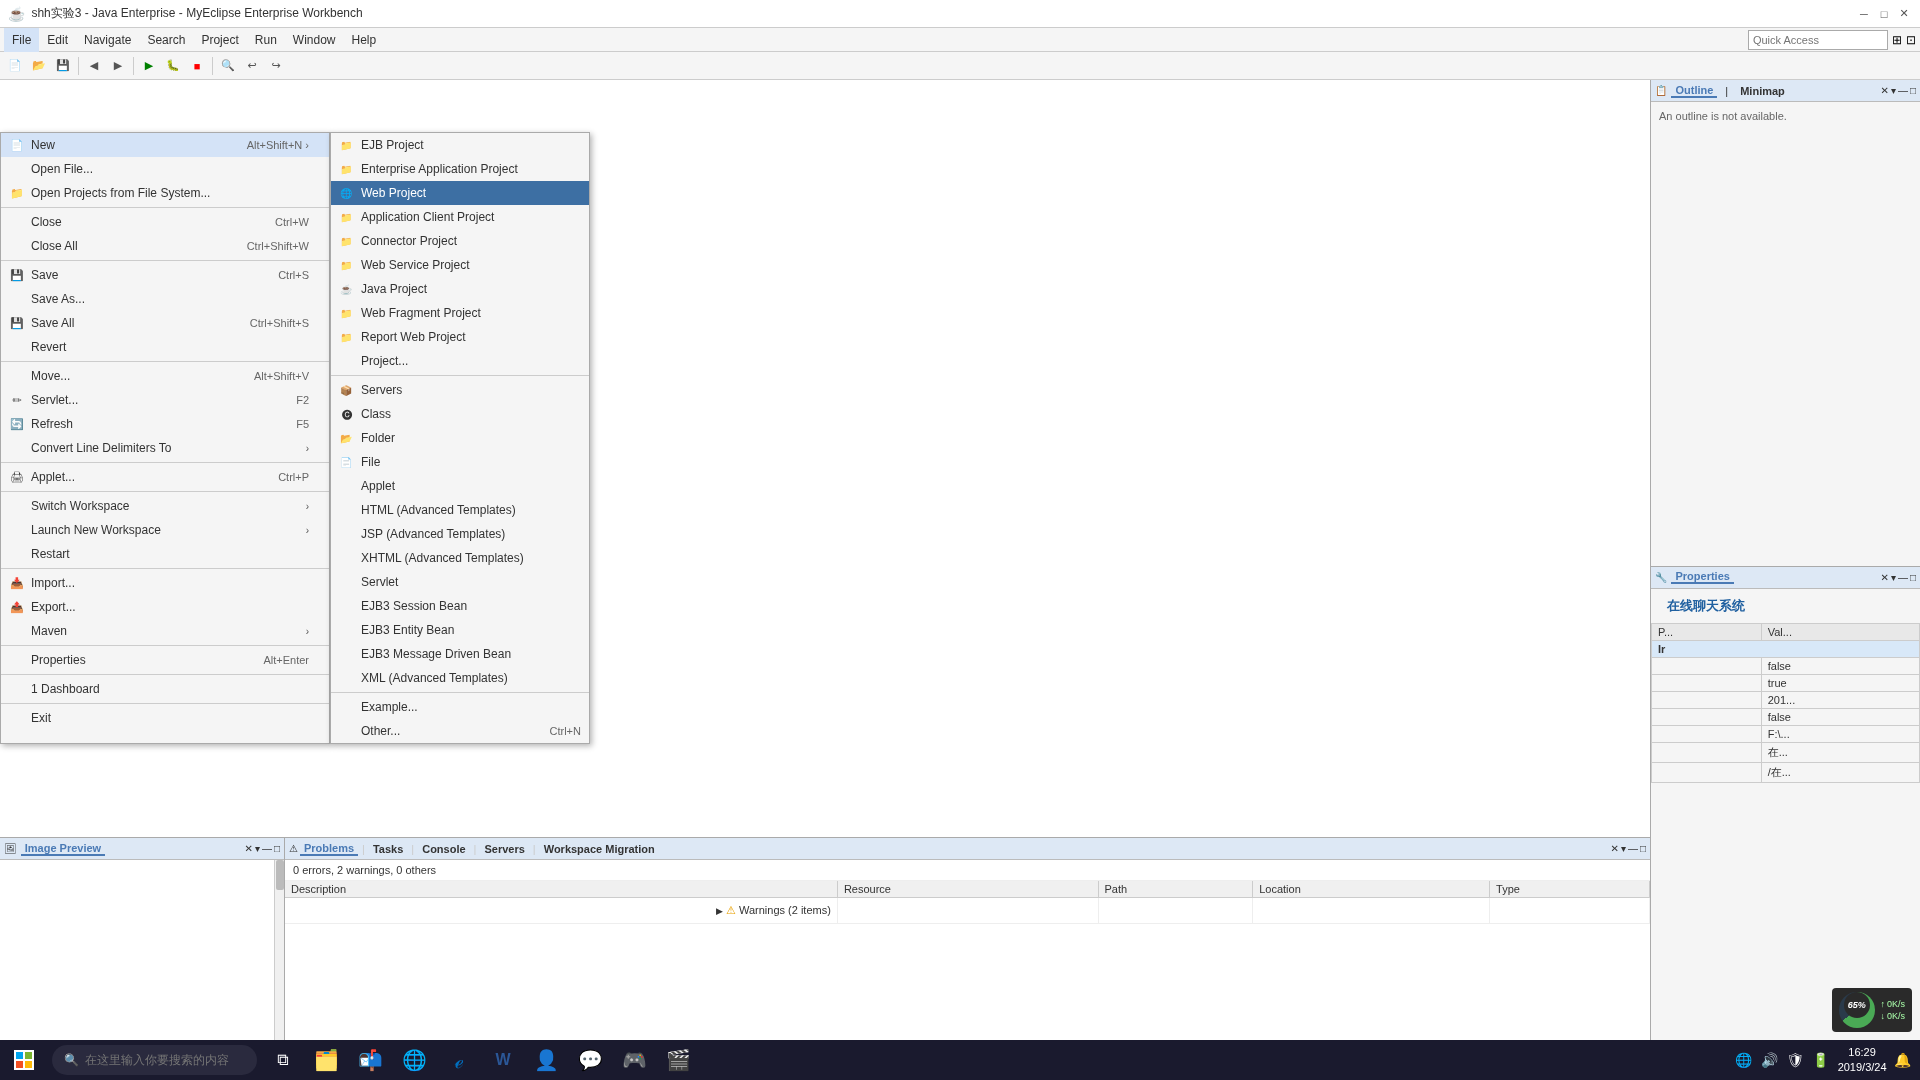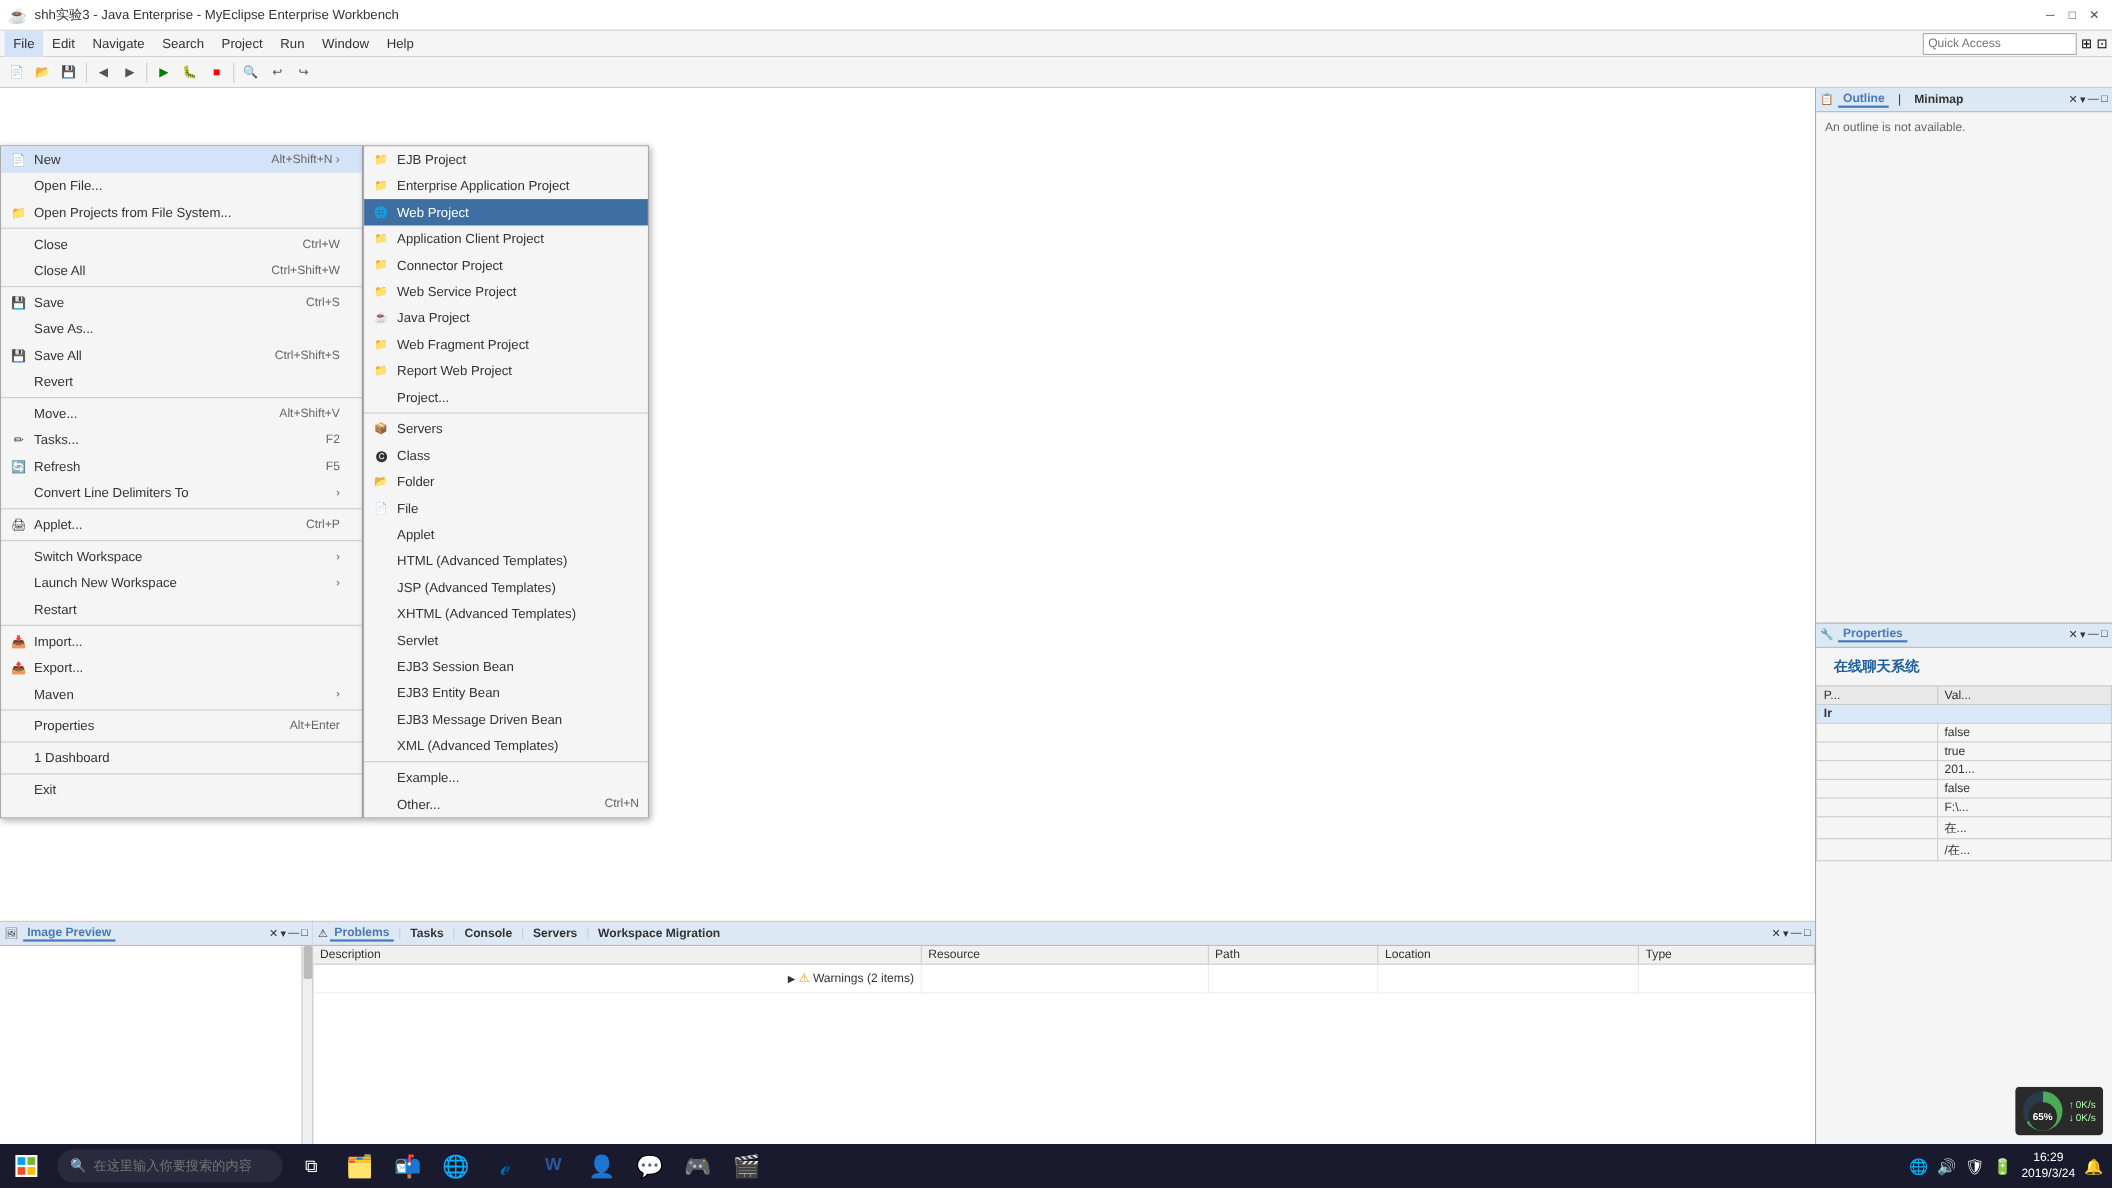--- a/index.html
+++ b/index.html
@@ -240,22 +240,23 @@
       display: flex;
       align-items: center;
       justify-content: space-around;
       padding: 4px;
       z-index: 500;
     }
     #cpu-circle {
       width: 36px; height: 36px;
       border-radius: 50%;
       background: conic-gradient(#4aaa55 0% 65%, #2a3a4a 65% 100%);
-      display: flex; align-items: flex-end; justify-content: center;
+      display: flex; align-items: flex-start; justify-content: center;
       position: relative;
+      font-style: italic;
     }
     #cpu-inner {
       width: 26px; height: 26px;
       border-radius: 50%;
       background: #2a2a2a;
       display: flex; align-items: center; justify-content: center;
       color: #fff;
       font-size: 9px;
       font-weight: bold;
     }
@@ -418,20 +419,23 @@
               <span style="margin:0 4px; color:#ccc;">|</span>
               <span class="tab-label">Servers</span>
               <span style="margin:0 4px; color:#ccc;">|</span>
               <span class="tab-label">Workspace Migration</span>
               <div style="margin-left:auto; display:flex; gap:2px;">
                 <span style="font-size:10px; cursor:pointer;">✕</span>
                 <span style="font-size:10px; cursor:pointer;">▾</span>
                 <span style="font-size:10px; cursor:pointer;">—</span>
                 <span style="font-size:10px; cursor:pointer;">□</span>
               </div>
+            </div>
+            <div id="problems-info">
+              <span>0 errors, 2 warnings, 0 others</span>
             </div>
             <table id="problems-table">
               <thead>
                 <tr>
                   <th>Description</th>
                   <th>Resource</th>
                   <th>Path</th>
                   <th>Location</th>
                   <th>Type</th>
                 </tr>
@@ -602,21 +606,21 @@
         <div class="dd-item">
           <div class="dd-item-left">
             <span class="dd-icon"></span>
             <span>Move...</span>
           </div>
           <span class="dd-shortcut">Alt+Shift+V</span>
         </div>
         <div class="dd-item">
           <div class="dd-item-left">
             <span class="dd-icon">✏</span>
-            <span>Tasks...</span>
+            <span>Servlet...</span>
           </div>
           <span class="dd-shortcut">F2</span>
         </div>
         <div class="dd-item">
           <div class="dd-item-left">
             <span class="dd-icon">🔄</span>
             <span>Refresh</span>
           </div>
           <span class="dd-shortcut">F5</span>
         </div>

